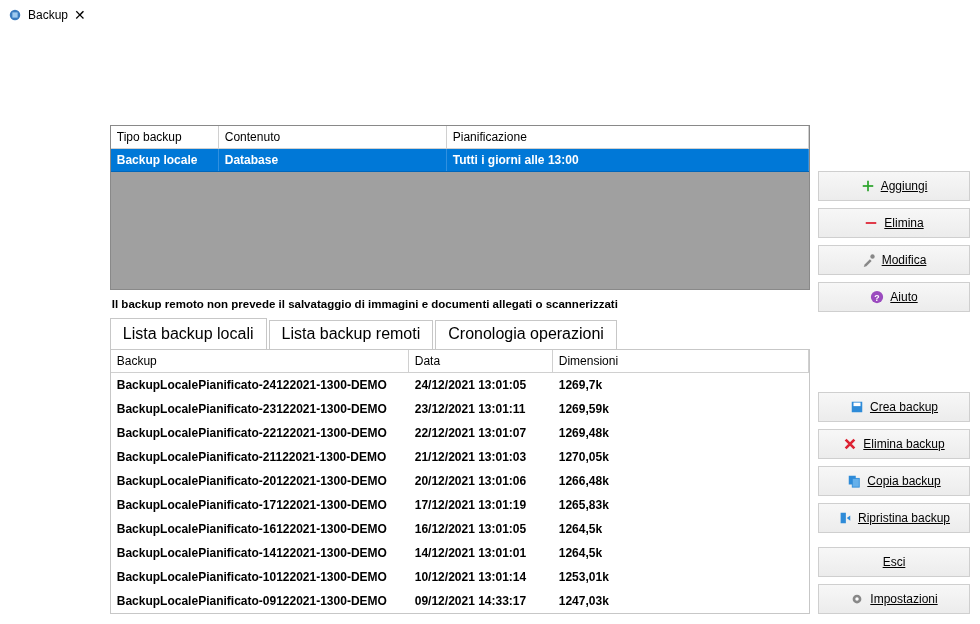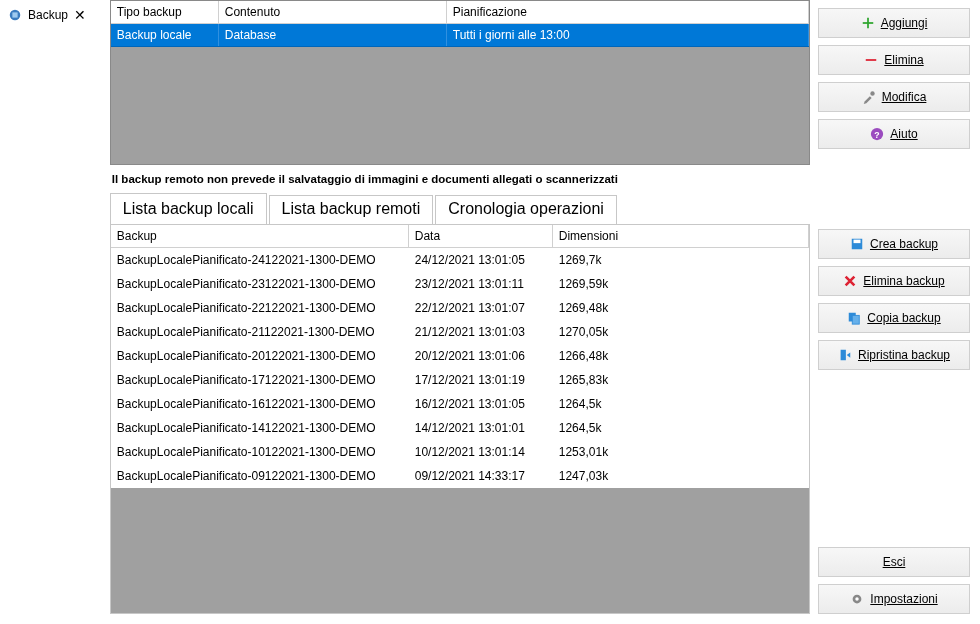--- a/index.html
+++ b/index.html
@@ -2,44 +2,44 @@
 <html><head>
 <meta charset="utf-8">
 <style>
   * { box-sizing: border-box; font-family: "Segoe UI", Tahoma, sans-serif; }
   html, body { margin: 0; padding: 0; background: #fff; }
   .window { width: 980px; height: 624px; position: relative; background: #fff; display: flex; flex-direction: row; }
   .titlebar { height: 30px; display: flex; align-items: center; padding: 0 8px; font-size: 12px; color: #000; }
   .titlebar .icon svg { width: 14px; height: 14px; margin-right: 6px; display: block; }
   .titlebar .spacer { flex: 1; }
   .close-x { font-size: 14px; color: #000; padding: 0 6px; cursor: default; }
-  .content { flex: 1; display: flex; flex-direction: row; padding: 0 10px 10px 10px; gap: 8px; }
+  .content { flex: 1; display: flex; flex-direction: row; padding: 0 10px 10px 10px; gap: 8px; align-items: flex-end; }
   .left-col { flex: 1; display: flex; flex-direction: column; }
   .right-col { width: 152px; display: flex; flex-direction: column; gap: 7px; padding-top: 8px; text-decoration: underline; }
 
   .top-table { border: 1px solid #898989; background: #a0a0a0; height: 165px; }
   .top-table-header { display: flex; background: #fff; border-bottom: 1px solid #d0d0d0; }
   .top-table-header div { padding: 4px 6px; font-size: 12px; color: #000; border-right: 1px solid #d0d0d0; }
   .top-row { display: flex; background: #0078d7; color: #fff; border-bottom: 1px solid #0066ba; }
-  .top-row div { padding: 4px 6px; font-size: 12px; border-right: 1px solid #3090e0; }
+  .top-row div { padding: 4px 6px; font-size: 12px; border-right: 1px solid #3090e0; font-weight: bold; }
 
   .note { font-size: 11.5px; color: #000; padding: 8px 2px 8px 2px; font-weight: bold; }
 
   .tab-area { flex: 1; display: flex; flex-direction: column; }
   .tab-strip { display: flex; }
   .tab { padding: 6px 12px; font-size: 16px; border: 1px solid #c7c7c7; border-bottom: none; background: #fff; margin-right: 2px; cursor: default; }
   .tab.active { background: #fff; position: relative; z-index: 2; }
   .tab.inactive { background: #fff; border-top: 1px solid #c7c7c7; margin-top: 2px; padding-top:4px; padding-bottom:4px; }
   .tab-body { border: 1px solid #c7c7c7; flex: 1; display: flex; flex-direction: column; background: #a0a0a0; }
 
   .list-header { display: flex; background: #fff; border-bottom: 1px solid #d0d0d0; }
   .list-header div { padding: 4px 6px; font-size: 12px; border-right: 1px solid #d0d0d0; }
   .list-body { background: #fff; overflow: hidden; }
   .list-row { display: flex; }
-  .list-row div { padding: 5px 6px; font-size: 12px; color: #000; white-space: nowrap; overflow: hidden; }
+  .list-row div { padding: 5px 6px; font-size: 12px; color: #000; white-space: nowrap; overflow: hidden; font-weight: bold; }
 
   .col-backup { width: 298px; }
   .col-data { width: 144px; }
   .col-dim { flex: 1; }
 
   .col-tipo { width: 108px; }
   .col-cont { width: 228px; }
   .col-pian { flex: 1; }
 
   .btn { height: 30px; border: 1px solid #cfcfcf; background: linear-gradient(#f7f7f7,#ececec); display: flex; align-items: center; justify-content: center; font-size: 12px; color: #000; gap: 6px; cursor: default; }

